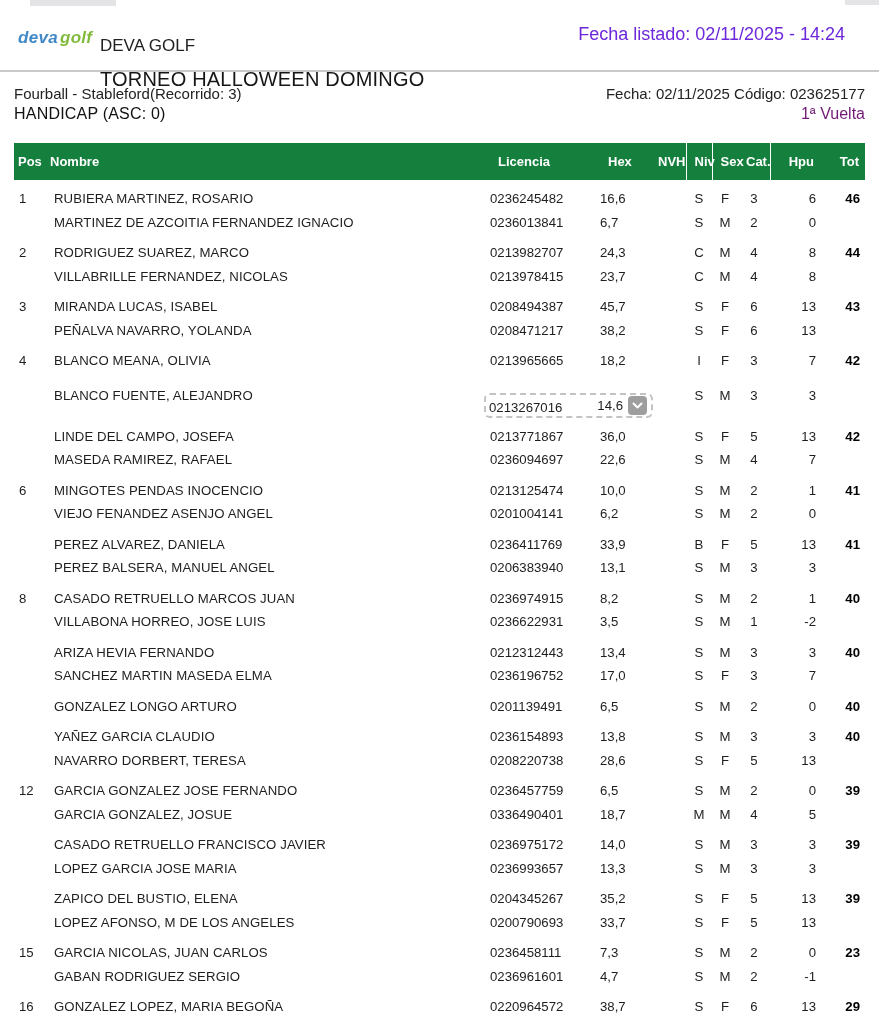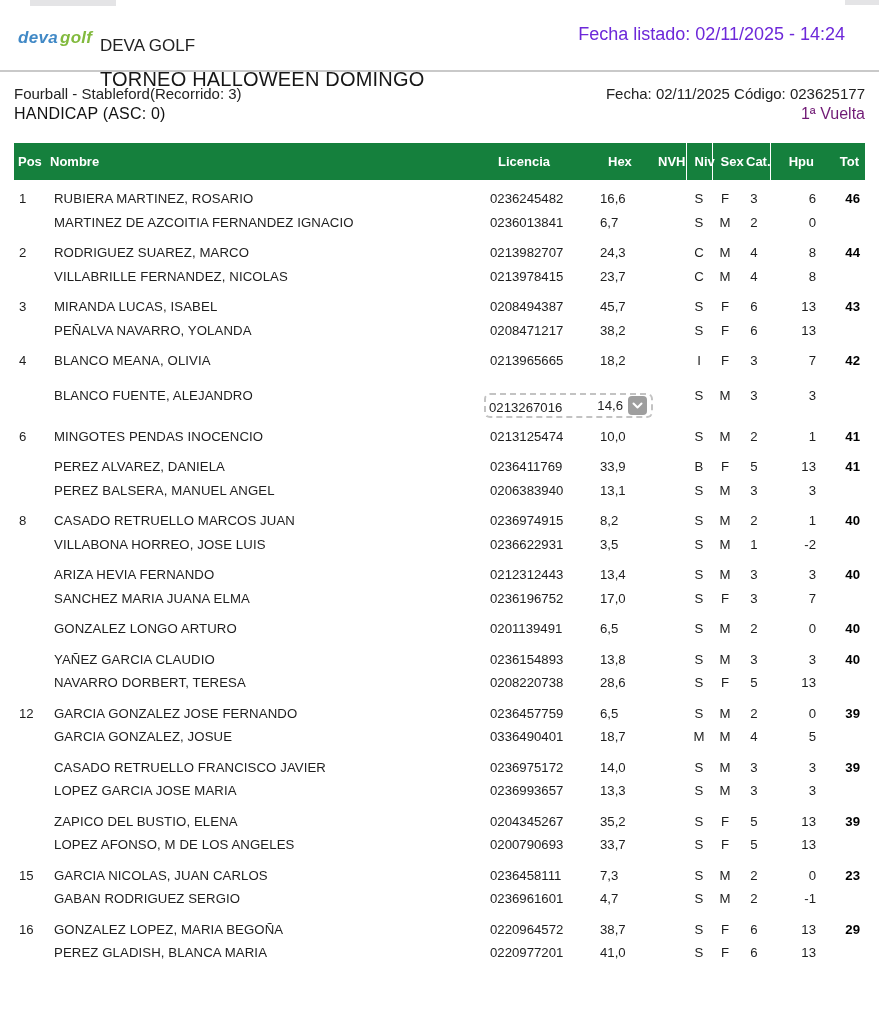--- a/index.html
+++ b/index.html
@@ -226,34 +226,70 @@
         </td>
         <td class="c"></td>
         <td class="c">S</td>
         <td class="c">M</td>
         <td class="c">3</td>
         <td class="hpu">3</td>
         <td class="tot"></td>
       </tr>
     </tbody>
     <tbody>
+      <tr class="first">
+        <td class="pos"></td>
+        <td class="name">LINDE DEL CAMPO, JOSEFA</td>
+        <td>0213771867</td>
+        <td>36,0</td>
+        <td class="c"></td>
+        <td class="c">S</td>
+        <td class="c">F</td>
+        <td class="c">5</td>
+        <td class="hpu">13</td>
+        <td class="tot">42</td>
+      </tr>
+      <tr>
+        <td class="pos"></td>
+        <td class="name">MASEDA RAMIREZ, RAFAEL</td>
+        <td>0236094697</td>
+        <td>22,6</td>
+        <td class="c"></td>
+        <td class="c">S</td>
+        <td class="c">M</td>
+        <td class="c">4</td>
+        <td class="hpu">7</td>
+        <td class="tot"></td>
+      </tr>
     </tbody>
     <tbody>
       <tr class="first">
         <td class="pos">6</td>
         <td class="name">MINGOTES PENDAS INOCENCIO</td>
         <td>0213125474</td>
         <td>10,0</td>
         <td class="c"></td>
         <td class="c">S</td>
         <td class="c">M</td>
         <td class="c">2</td>
         <td class="hpu">1</td>
         <td class="tot">41</td>
       </tr>
+      <tr>
+        <td class="pos"></td>
+        <td class="name">VIEJO FENANDEZ ASENJO ANGEL</td>
+        <td>0201004141</td>
+        <td>6,2</td>
+        <td class="c"></td>
+        <td class="c">S</td>
+        <td class="c">M</td>
+        <td class="c">2</td>
+        <td class="hpu">0</td>
+        <td class="tot"></td>
+      </tr>
     </tbody>
     <tbody>
       <tr class="first">
         <td class="pos"></td>
         <td class="name">PEREZ ALVAREZ, DANIELA</td>
         <td>0236411769</td>
         <td>33,9</td>
         <td class="c"></td>
         <td class="c">B</td>
         <td class="c">F</td>
@@ -308,21 +344,21 @@
         <td>13,4</td>
         <td class="c"></td>
         <td class="c">S</td>
         <td class="c">M</td>
         <td class="c">3</td>
         <td class="hpu">3</td>
         <td class="tot">40</td>
       </tr>
       <tr>
         <td class="pos"></td>
-        <td class="name">SANCHEZ MARIA JUANA ELMA</td>
+        <td class="name">SANCHEZ MARTIN MASEDA ELMA</td>
         <td>0236196752</td>
         <td>17,0</td>
         <td class="c"></td>
         <td class="c">S</td>
         <td class="c">F</td>
         <td class="c">3</td>
         <td class="hpu">7</td>
         <td class="tot"></td>
       </tr>
     </tbody>

